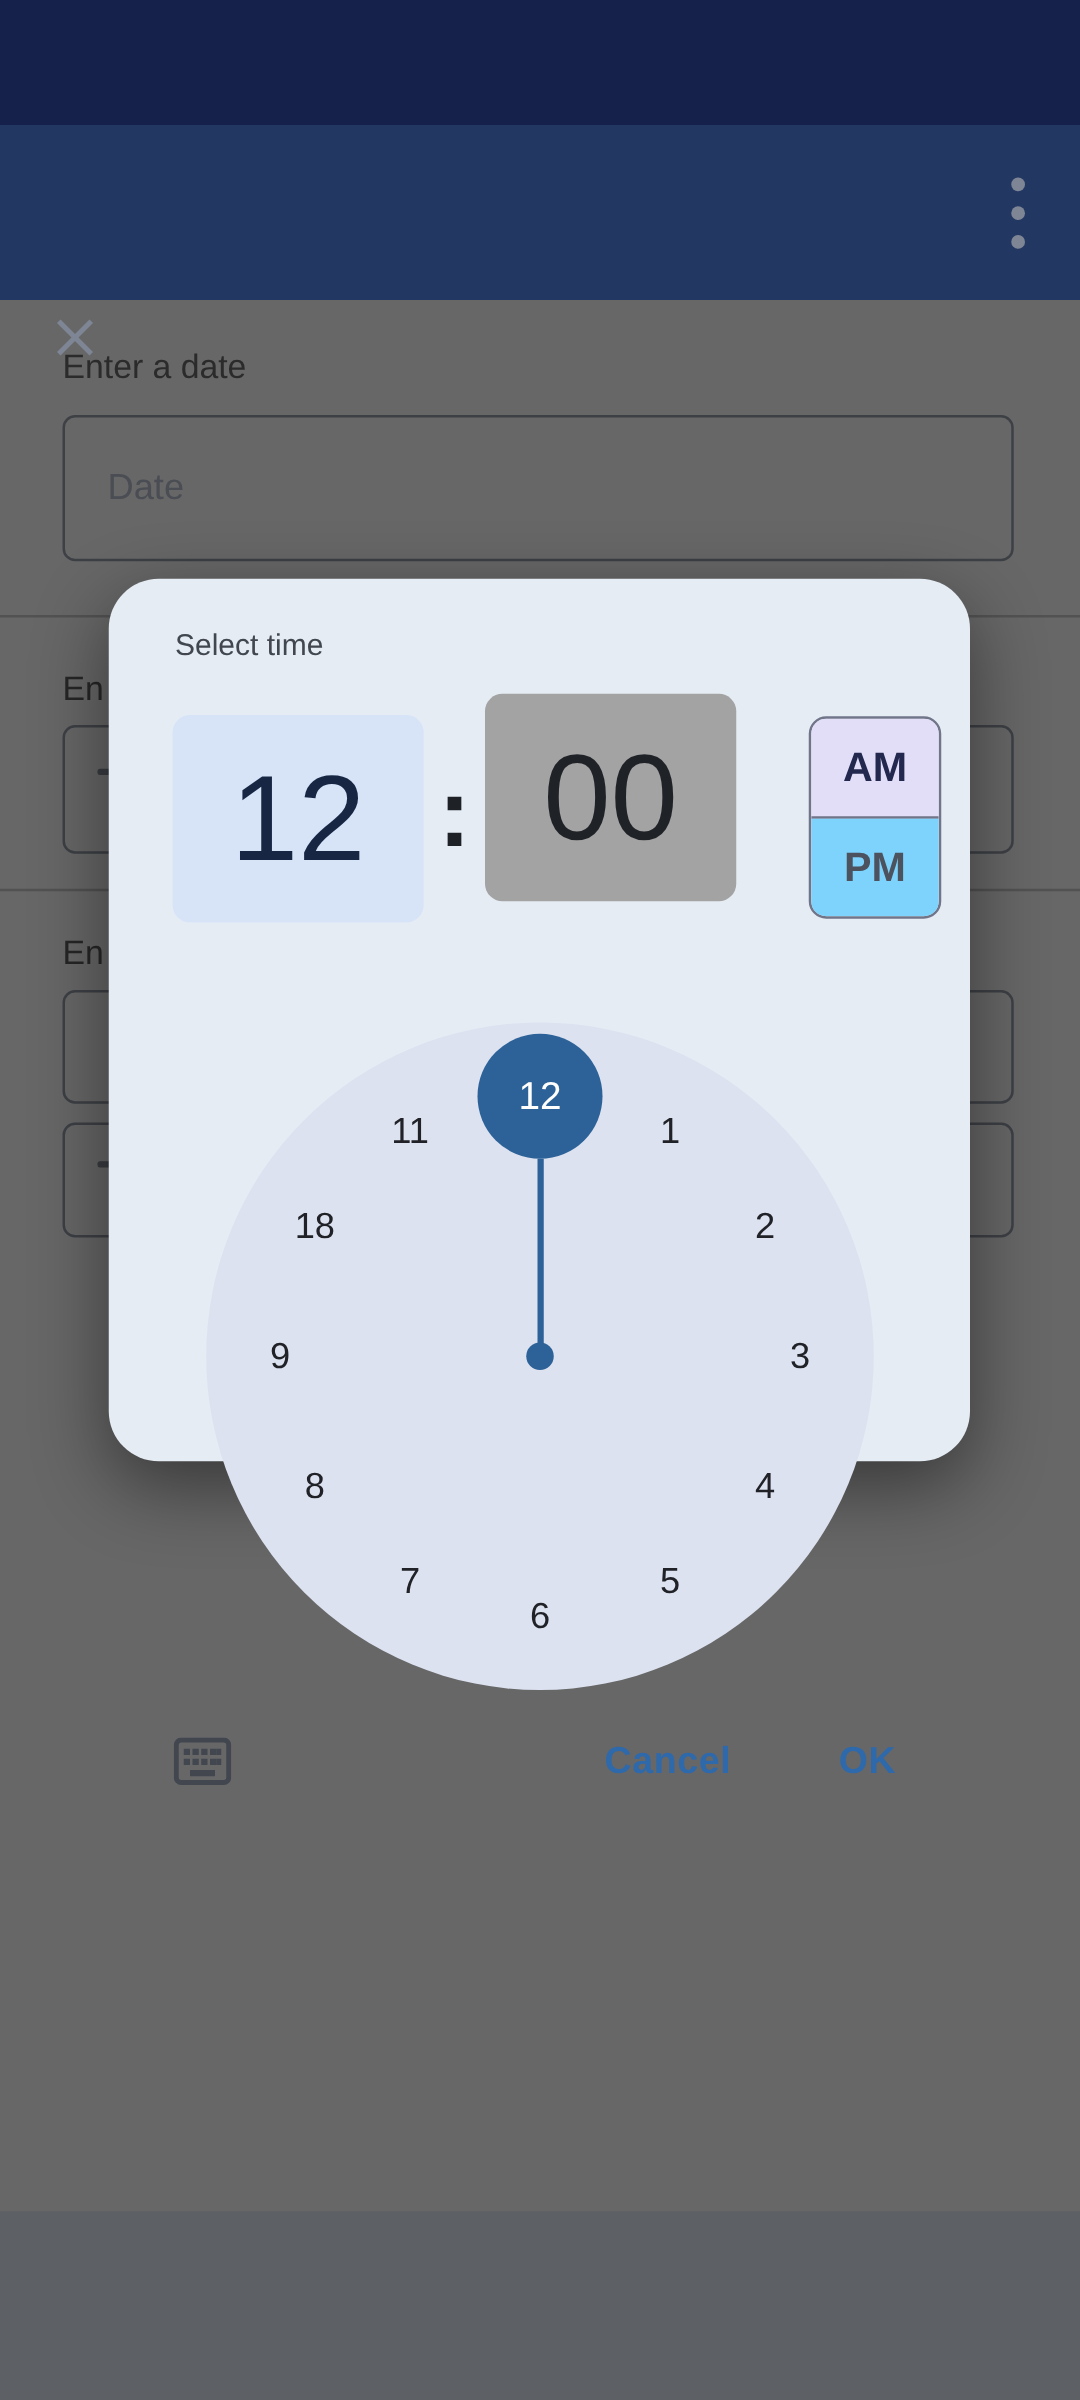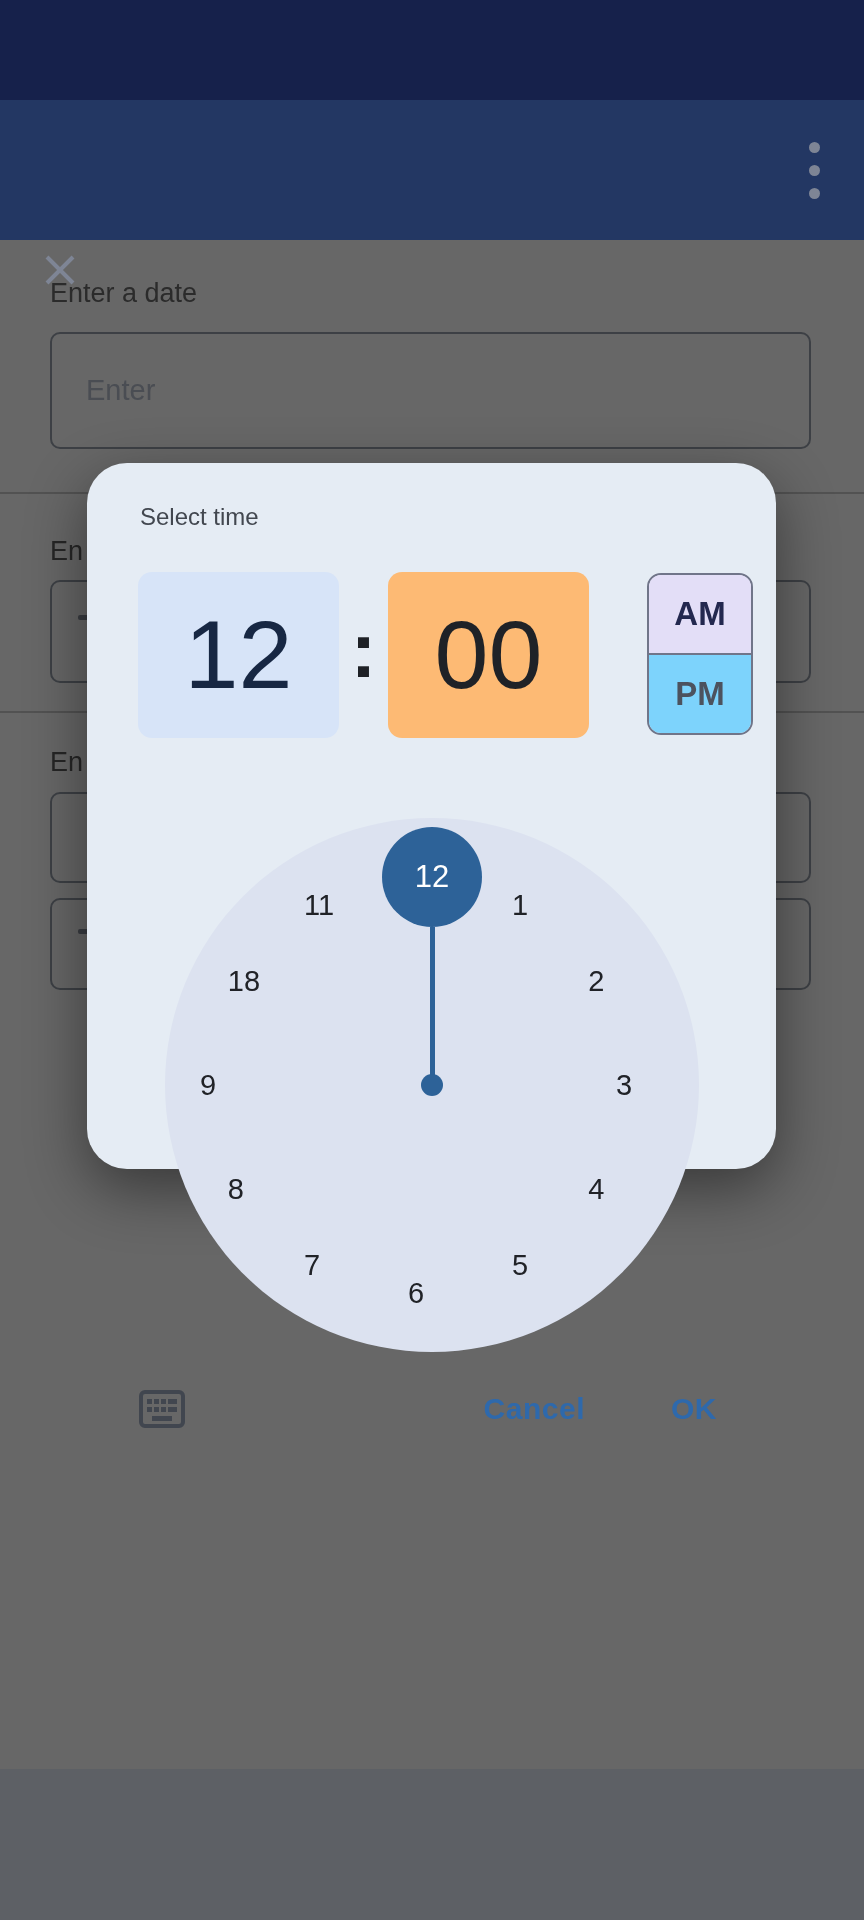--- a/index.html
+++ b/index.html
@@ -27,30 +27,30 @@
   .bottom-nav{position:absolute;left:0;top:1769px;width:864px;height:151px;background:#5d6065;}
 
   
   .dialog{position:absolute;left:87px;top:463px;width:689px;height:706px;border-radius:40px;
     background:#e5ecf4;box-shadow:0 20px 60px rgba(0,0,0,.45);}
   .dialog .dlg-title{position:absolute;left:53px;top:40px;font-size:24px;color:#42474f;}
   .hour-box{position:absolute;left:51px;top:109px;width:201px;height:166px;border-radius:14px;background:#d7e4f8;
     display:flex;align-items:center;justify-content:center;font-size:97px;color:#172743;}
   .colon{position:absolute;left:252px;top:104px;width:49px;height:166px;display:flex;align-items:center;justify-content:center;
     font-size:78px;color:#1e2126;font-weight:700;}
-  .minute-box{position:absolute;left:301px;top:109px;width:201px;height:166px;border-radius:14px;background:#fdba74;
+  .minute-box{position:absolute;left:301px;top:92px;width:201px;height:166px;border-radius:14px;background:#a3a3a3;
     display:flex;align-items:center;justify-content:center;font-size:97px;color:#1f2227;}
   .ampm{position:absolute;left:532px;top:110px;width:102px;height:158px;border:2px solid #707589;border-radius:14px;
     overflow:hidden;display:flex;flex-direction:column;margin-left:28px;}
   .ampm .half{flex:1;display:flex;align-items:center;justify-content:center;font-size:33px;font-weight:700;}
   .ampm .am{background:#e3def7;color:#23284f;border-bottom:2px solid #707589;}
   .ampm .pm{background:#7dd3fc;color:#4c525e;}
 
   .clock-face{position:absolute;left:78px;top:355px;width:534px;height:534px;border-radius:50%;background:#dce2f0;}
-  .clock-num{position:absolute;width:48px;height:48px;line-height:48px;text-align:left;font-size:29px;color:#202227;}
+  .clock-num{position:absolute;width:48px;height:48px;line-height:48px;text-align:center;font-size:29px;color:#202227;}
   .hand-line{position:absolute;left:265px;top:109px;width:5px;height:158px;background:#2d6298;}
   .center-dot{position:absolute;left:256px;top:256px;width:22px;height:22px;border-radius:50%;background:#2d6298;}
   .selector{position:absolute;left:217px;top:9px;width:100px;height:100px;border-radius:50%;background:#2d6298;
     display:flex;align-items:center;justify-content:center;font-size:31px;color:#ffffff;}
 
   .kb-btn{position:absolute;left:52px;top:927px;width:46px;height:40px;}
   .actions{position:absolute;right:59px;top:929px;display:flex;gap:86px;}
   .actions .act{font-size:30px;font-weight:700;color:#2e69ac;letter-spacing:.5px;text-align:right;}
 </style>
 </head>
@@ -69,21 +69,21 @@
     </div>
     <div class="kebab">
       <i></i>
         <i></i>
         <i></i>
     </div>
   </div>
 
   <div class="form-label" style="top:278px;">Enter a date</div>
   <div class="form-box" style="top:332px;height:113px;">
-    <div class="date-placeholder">Enter</div>
+    <div class="date-placeholder">Date</div>
   </div>
 
   <div class="divider" style="top:492px;"></div>
 
   <div class="form-label" style="top:536px;color:#262626;">En</div>
   <div class="form-box" style="top:580px;height:99px;">
     <div class="tiny-dash" style="left:26px;top:33px;"></div>
   </div>
 
   <div class="divider" style="top:711px;"></div>

